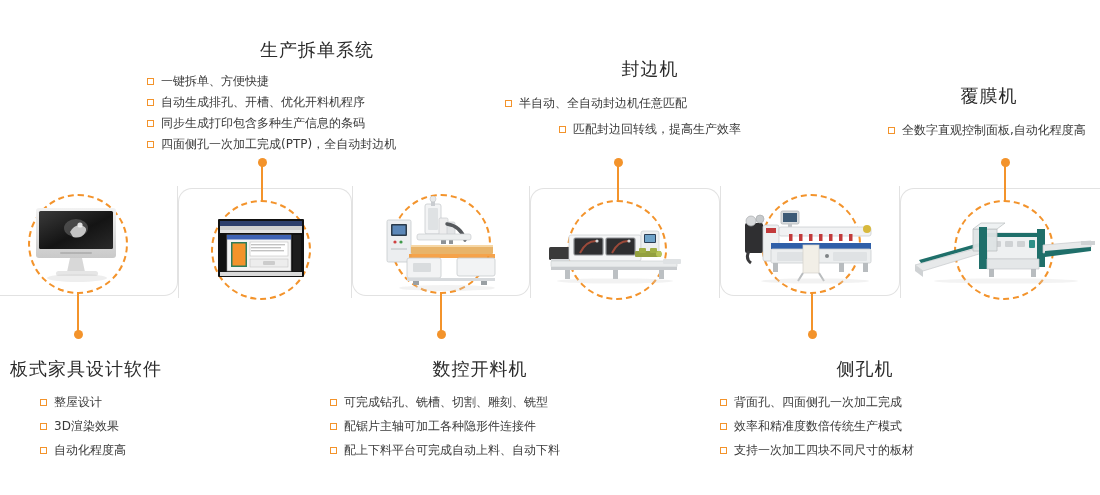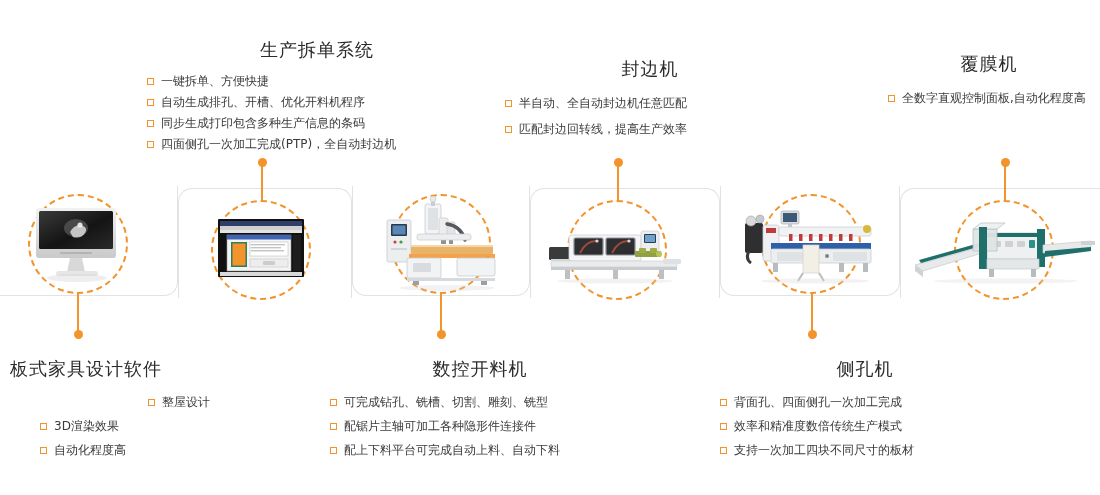--- a/index.html
+++ b/index.html
@@ -318,41 +318,41 @@
     </ul>
   </div>
 
   <div class="block" style="left:505px;top:57px;width:290px;">
     <div class="block-title center">封边机</div>
     <ul class="bullets" style="line-height:26px;">
       <li style="line-height:26px;">
           <span class="chk"></span>
           <span>半自动、全自动封边机任意匹配</span>
         </li>
-      <li style="line-height:26px;">
+      <li style="line-height:26px;justify-content:center;">
           <span class="chk"></span>
           <span>匹配封边回转线，提高生产效率</span>
         </li>
     </ul>
   </div>
 
   <div class="block" style="left:888px;top:52px;width:212px;">
-    <div class="block-title center" style="padding-right:10px;">覆膜机</div>
+    <div class="block-title center" style="padding-right:10px;margin-top:32px;">覆膜机</div>
     <ul class="bullets">
       <li style="line-height:26px;">
           <span class="chk"></span>
           <span>全数字直观控制面板,自动化程度高</span>
         </li>
     </ul>
   </div>
 
   <div class="block" style="left:10px;top:357px;width:200px;">
     <div class="block-title">板式家具设计软件</div>
     <ul class="bullets" style="padding-left:30px;">
-      <li style="line-height:24px;justify-content:flex-end;">
+      <li style="line-height:24px;">
           <span class="chk"></span>
           <span>整屋设计</span>
         </li>
       <li style="line-height:24px;">
           <span class="chk"></span>
           <span>3D渲染效果</span>
         </li>
       <li style="line-height:24px;">
           <span class="chk"></span>
           <span>自动化程度高</span>

